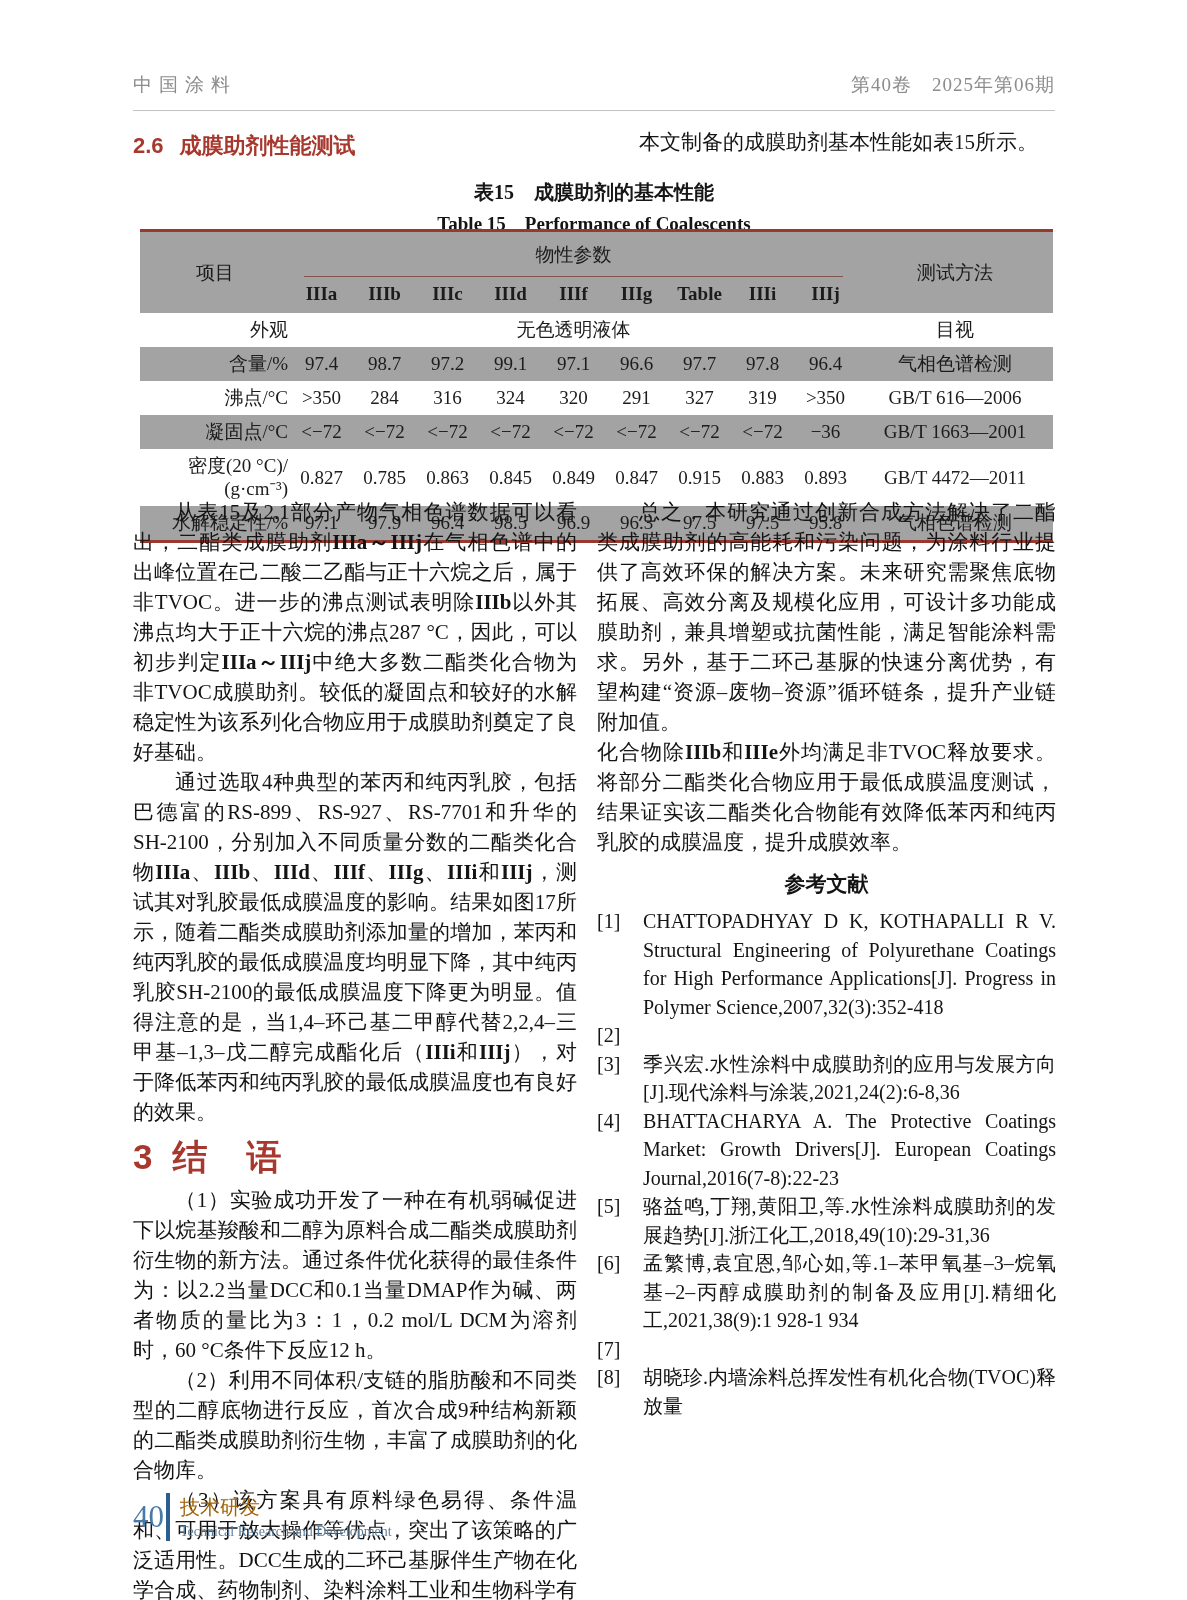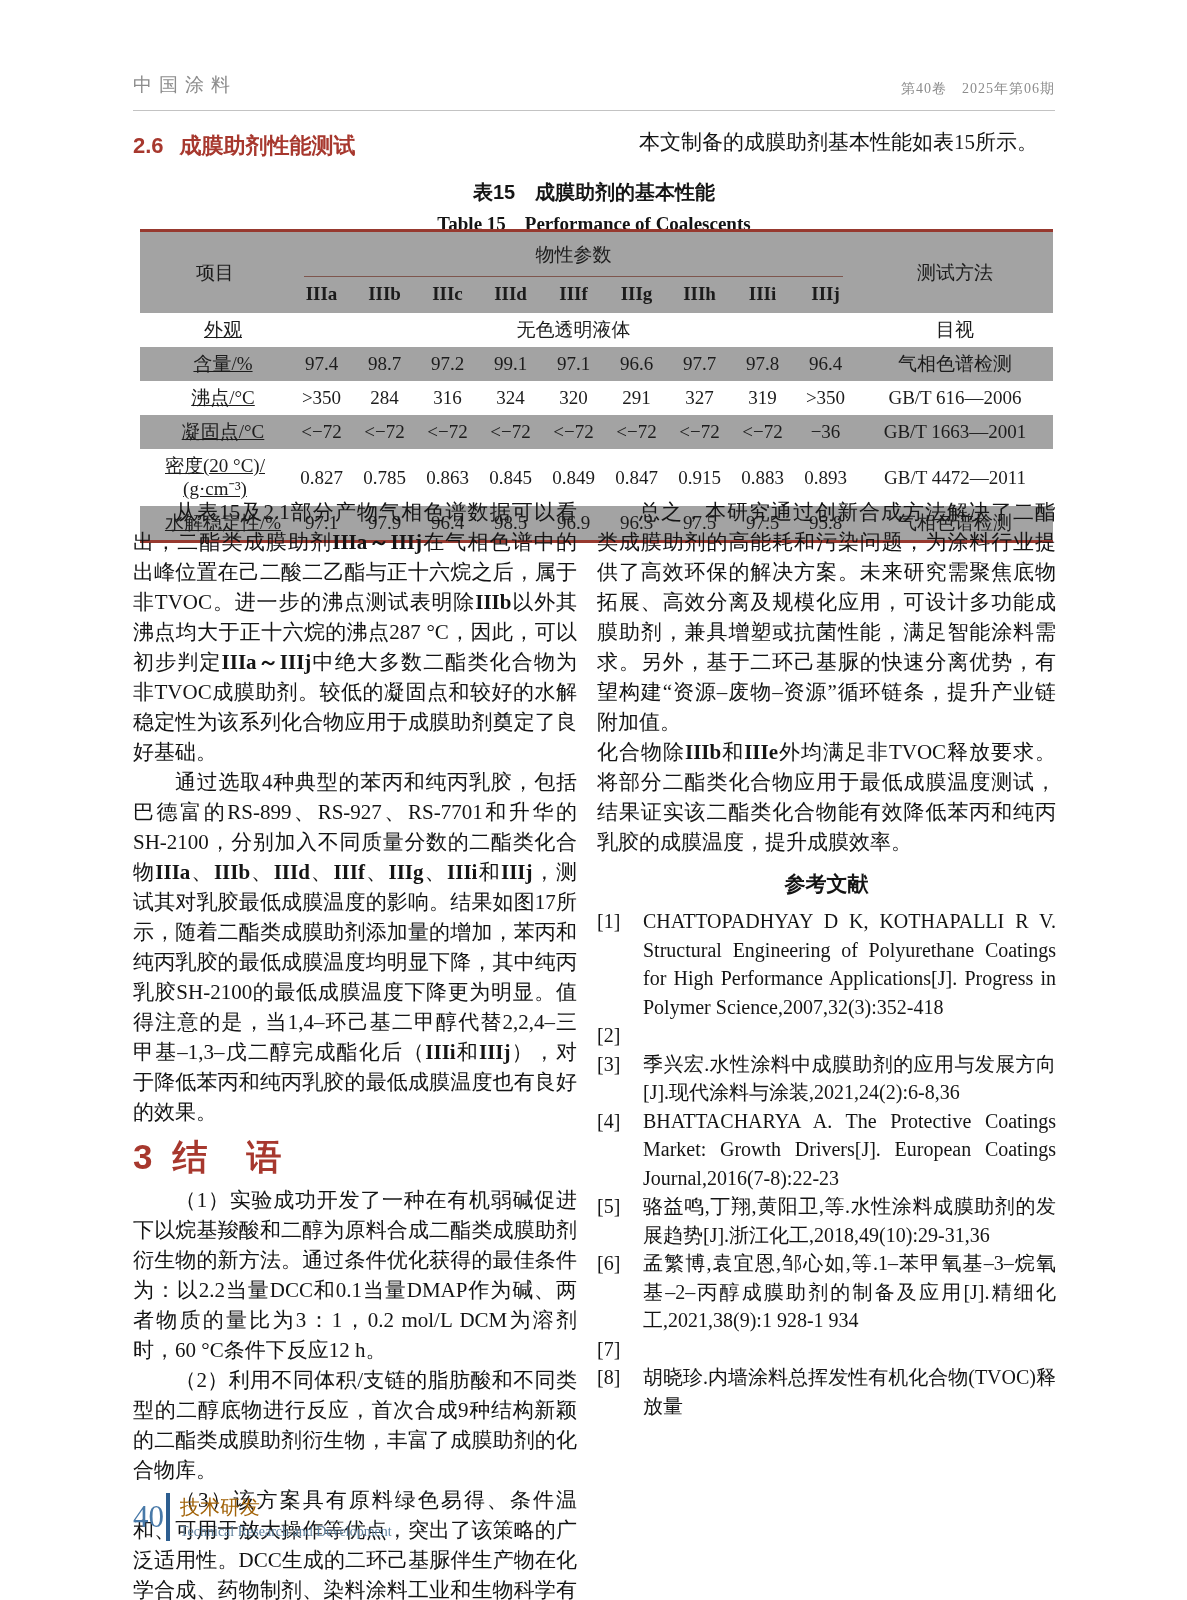--- a/index.html
+++ b/index.html
@@ -4,43 +4,43 @@
 <style>
   * { margin:0; padding:0; box-sizing:border-box; }
   body { background:#e8e8e8; }
   .page { position:relative; width:1187px; height:1600px; background:#ffffff; margin:0 auto;
           font-family:"Liberation Serif", serif; color:#141414; overflow:hidden; }
 
   
   .hdr { position:absolute; left:133px; top:72px; width:922px; display:flex; justify-content:space-between;
          align-items:flex-end; border-bottom:1.5px solid #c3c3c3; padding-bottom:12px; }
   .hdr .journal { font-size:19px; color:#8c8c8c; letter-spacing:7px; }
-  .hdr .issue   { font-size:14px; color:#8c8c8c; letter-spacing:1px; }
+  .hdr .issue   { font-size:19px; color:#8c8c8c; letter-spacing:1px; }
 
   
   .sec26 { position:absolute; left:133px; top:131px; font-family:"Liberation Sans", sans-serif;
            font-weight:bold; color:#a7382e; font-size:22px; }
   .sec26 .num { margin-right:16px; }
   .intro { position:absolute; left:597px; top:127px; width:459px; font-size:21px; line-height:31px;
            text-align:justify; text-indent:2em; }
 
   
   .caps { position:absolute; left:133px; top:179px; width:922px; text-align:center; }
-  .cap-zh { font-family:Liberation Sans, sans-serif; font-weight:bold; font-size:20px; color:#161616; }
+  .cap-zh { font-family:Liberation Serif, serif; font-weight:bold; font-size:20px; color:#161616; }
   .cap-en { font-weight:bold; font-size:19px; margin-top:5px; }
 
   
   .tblwrap { position:absolute; left:140px; top:229px; width:913px; }
   table.tbl { width:913px; border-collapse:collapse; border-top:3px solid #97392f; border-bottom:3px solid #97392f; }
   .tbl th, .tbl td { font-weight:normal; text-align:center; font-size:19px; color:#1c1c1c; padding:4px 2px; }
   .tbl tr.shade { background:#a3a3a3; }
   .tbl thead th { vertical-align:middle; }
   .params-inner { border-bottom:1px solid #7e564e; margin:0 12px; padding:6px 0 8px; }
   .tbl .sample-row th { font-weight:bold; padding:2px 2px 8px; }
-  .tbl td.lblc { text-align:center; padding-left:18px;text-decoration:underline; }
+  .tbl td.lblc { text-align:right; padding-left:18px; }
   .tbl td.two-line { line-height:23px; padding:5px 2px 6px; }
 
   
   .colL { position:absolute; left:133px; top:497px; width:444px; }
   .colR { position:absolute; left:597px; top:497px; width:459px; }
   .para { font-size:21px; line-height:30px; text-align:justify; text-indent:2em; }
   .para.noind { text-indent:0; }
   .b { font-weight:bold; }
 
   .sec3 { font-family:"Liberation Sans", sans-serif; font-weight:bold; color:#a7382e;
@@ -105,21 +105,21 @@
             </th>
           <th rowspan="2">测试方法</th>
         </tr>
         <tr class="shade sample-row">
           <th>IIIa</th>
           <th>IIIb</th>
           <th>IIIc</th>
           <th>IIId</th>
           <th>IIIf</th>
           <th>IIIg</th>
-          <th>IIIh</th>
+          <th>Table</th>
           <th>IIIi</th>
           <th>IIIj</th>
         </tr>
       </thead>
       <tbody>
         <tr>
           <td class="lblc">外观</td>
           <td colspan="9">无色透明液体</td>
           <td>目视</td>
         </tr>

